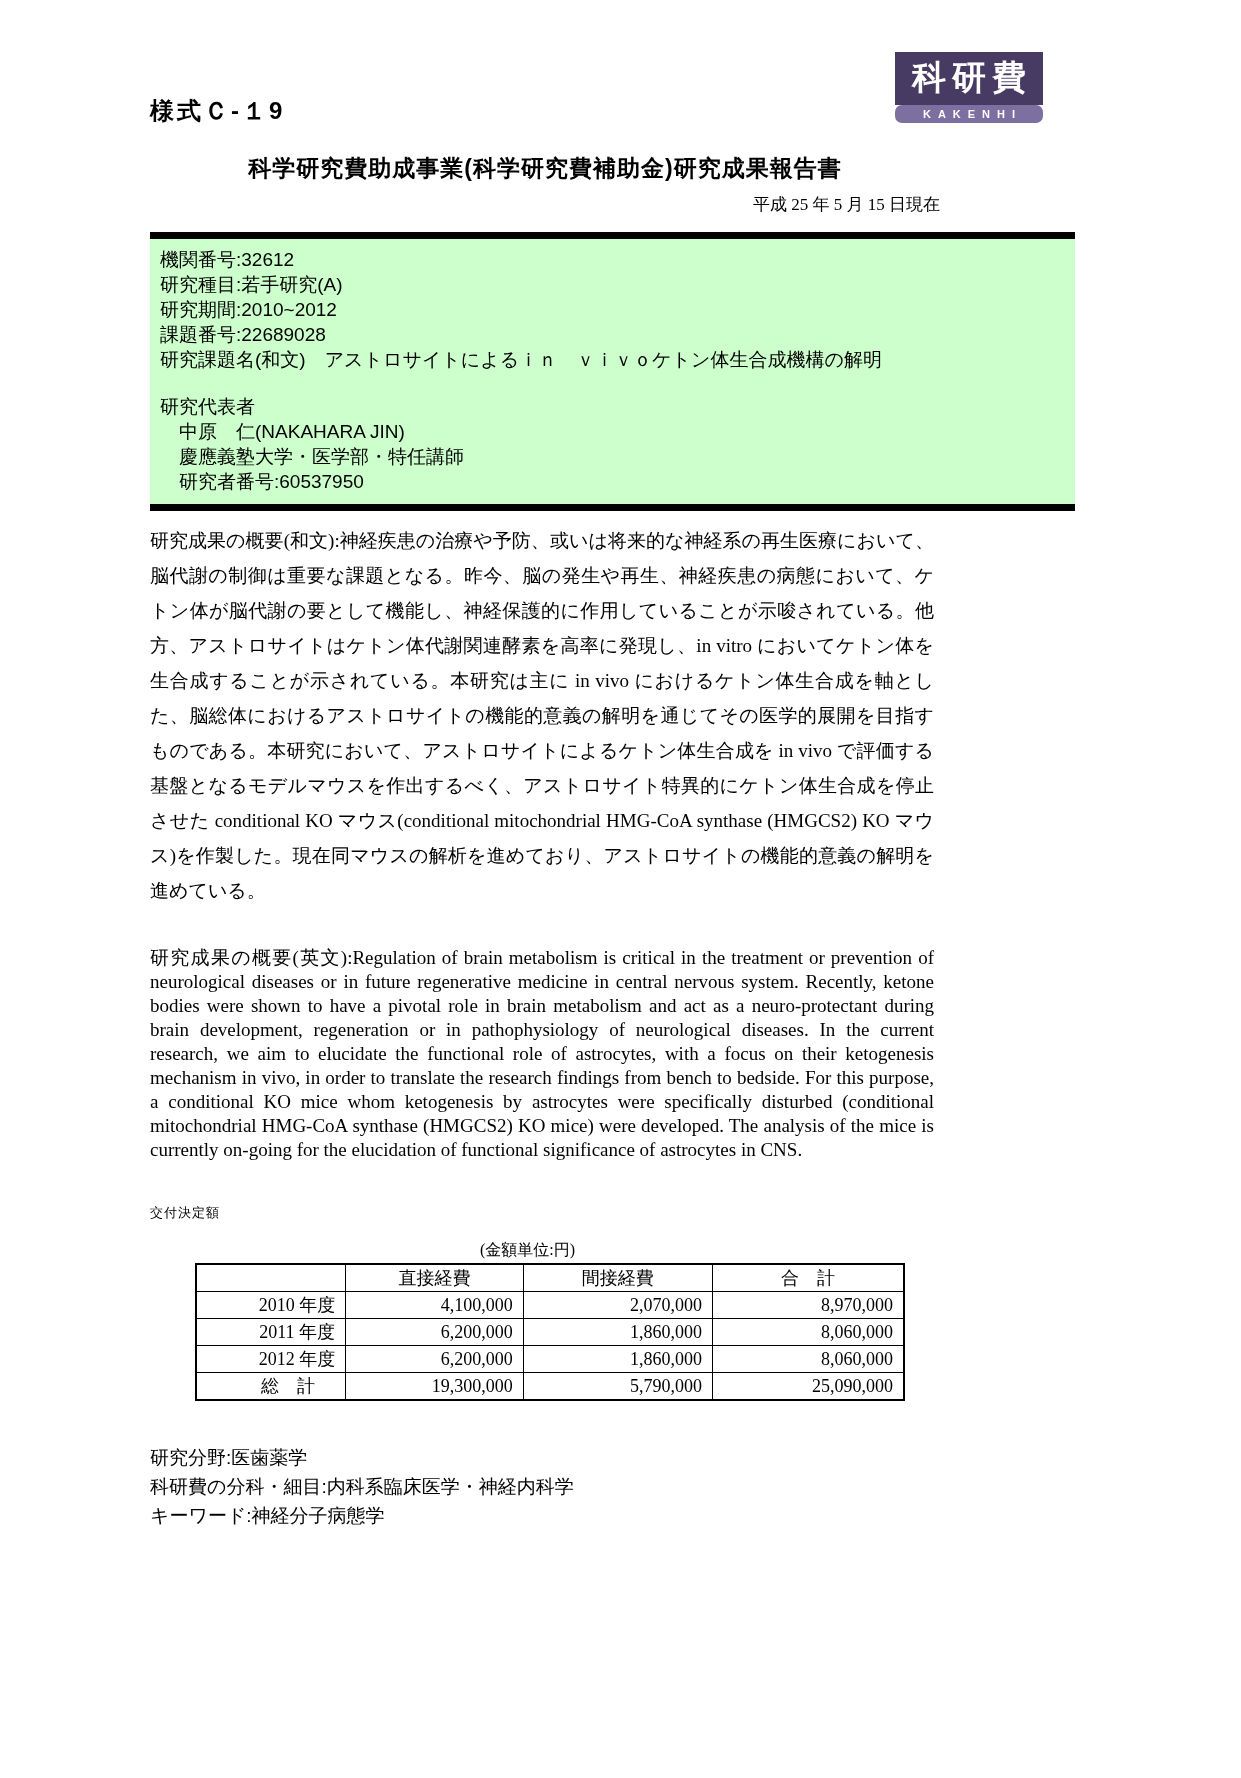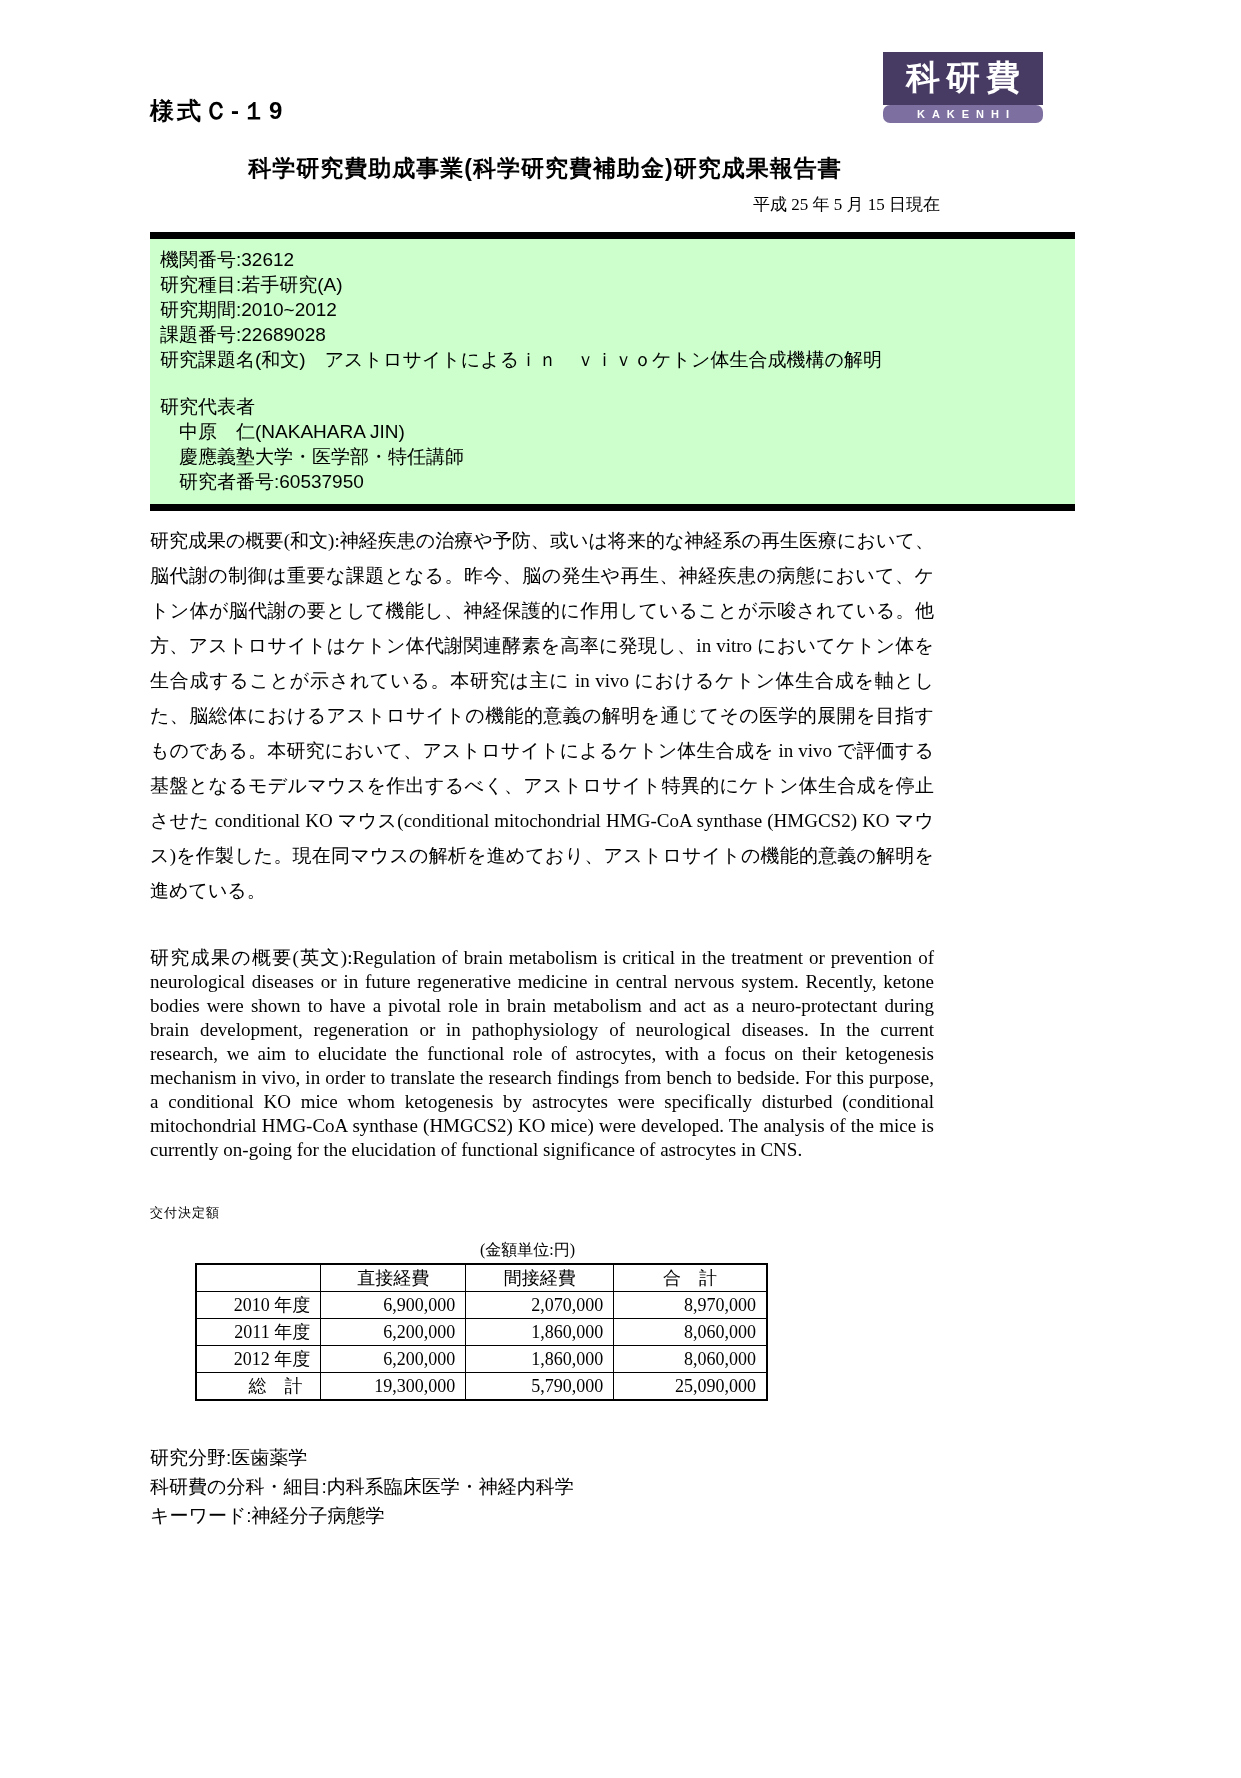--- a/index.html
+++ b/index.html
@@ -20,21 +20,21 @@
     top: 0;
     width: 925px;
   }
   
   .topbar { position: relative; height: 75px; margin-top: 52px; }
   .form-number {
     position: absolute; left: 0; bottom: 0;
     font-size: 24px; font-weight: bold; letter-spacing: 3px;
   }
   .logo {
-    position: absolute; right: 32px; top: 0; width: 160px;
+    position: absolute; right: 32px; top: 0; width: 148px;
     text-align: center;
   }
   .logo-kanji {
     background: var(--logo_bg, #473a63);
     color: #fff; font-size: 34px; font-weight: bold;
     letter-spacing: 6px; padding: 3px 0 4px 6px;
   }
   .logo-romaji {
     background: var(--logo_strip, #7d6fa0);
     color: #fff; font-size: 11px; font-weight: bold;
@@ -73,21 +73,21 @@
   .funding-label { margin-top: 42px; font-size: 13px; letter-spacing: 1px; }
   .unit-note {
     width: 755px; margin-top: 18px;
     text-align: center; font-size: 16px;
     font-family: "Liberation Serif", "DejaVu Serif", serif;
   }
   .funding-table {
     margin-left: 45px; margin-top: 2px;
     border-collapse: collapse;
     border: 2px solid #000;
-    width: 573px;
+    width: 710px;
     font-family: "Liberation Serif", "DejaVu Serif", serif;
     font-size: 18px;
   }
   .funding-table th, .funding-table td {
     border: 1px solid #000;
     height: 27px;
     padding: 1px 10px;
     font-weight: normal;
   }
   .funding-table th { text-align: center; }
@@ -144,21 +144,21 @@
         <tr>
           <th></th>
           <th>直接経費</th>
           <th>間接経費</th>
           <th>合　計</th>
         </tr>
       </thead>
       <tbody>
         <tr>
           <td class="year">2010 年度</td>
-          <td class="num">6,900,000</td>
+          <td class="num">4,100,000</td>
           <td class="num">2,070,000</td>
           <td class="num">8,970,000</td>
         </tr>
         <tr>
           <td class="year">2011 年度</td>
           <td class="num">6,200,000</td>
           <td class="num">1,860,000</td>
           <td class="num">8,060,000</td>
         </tr>
         <tr>

